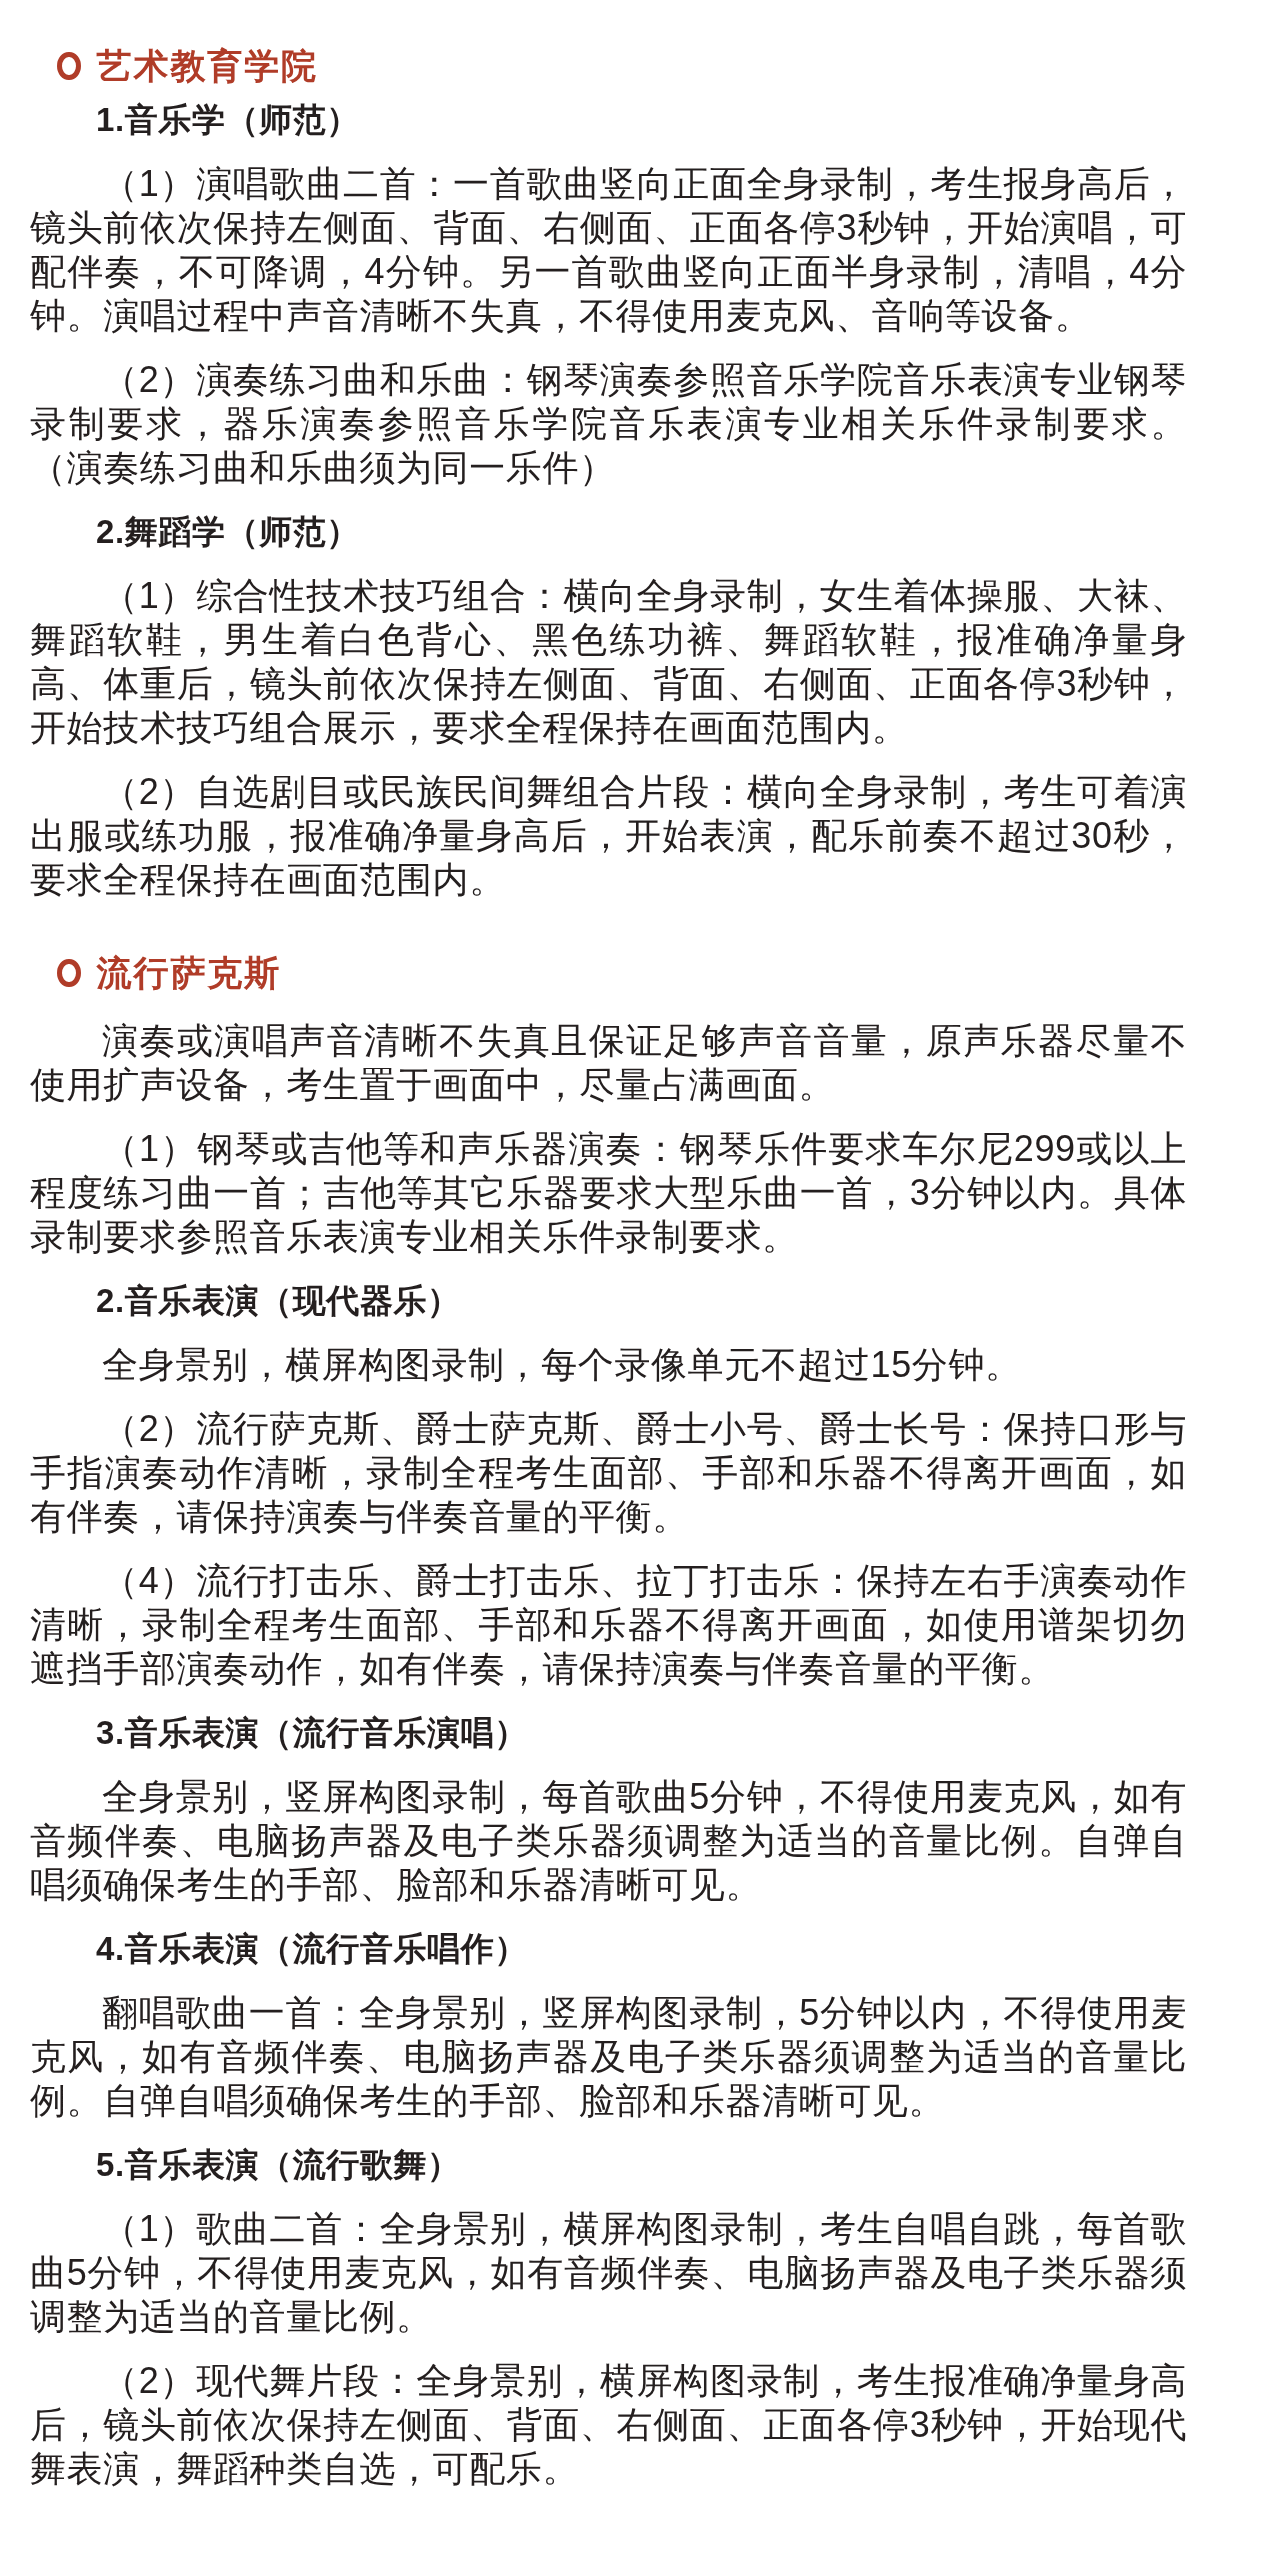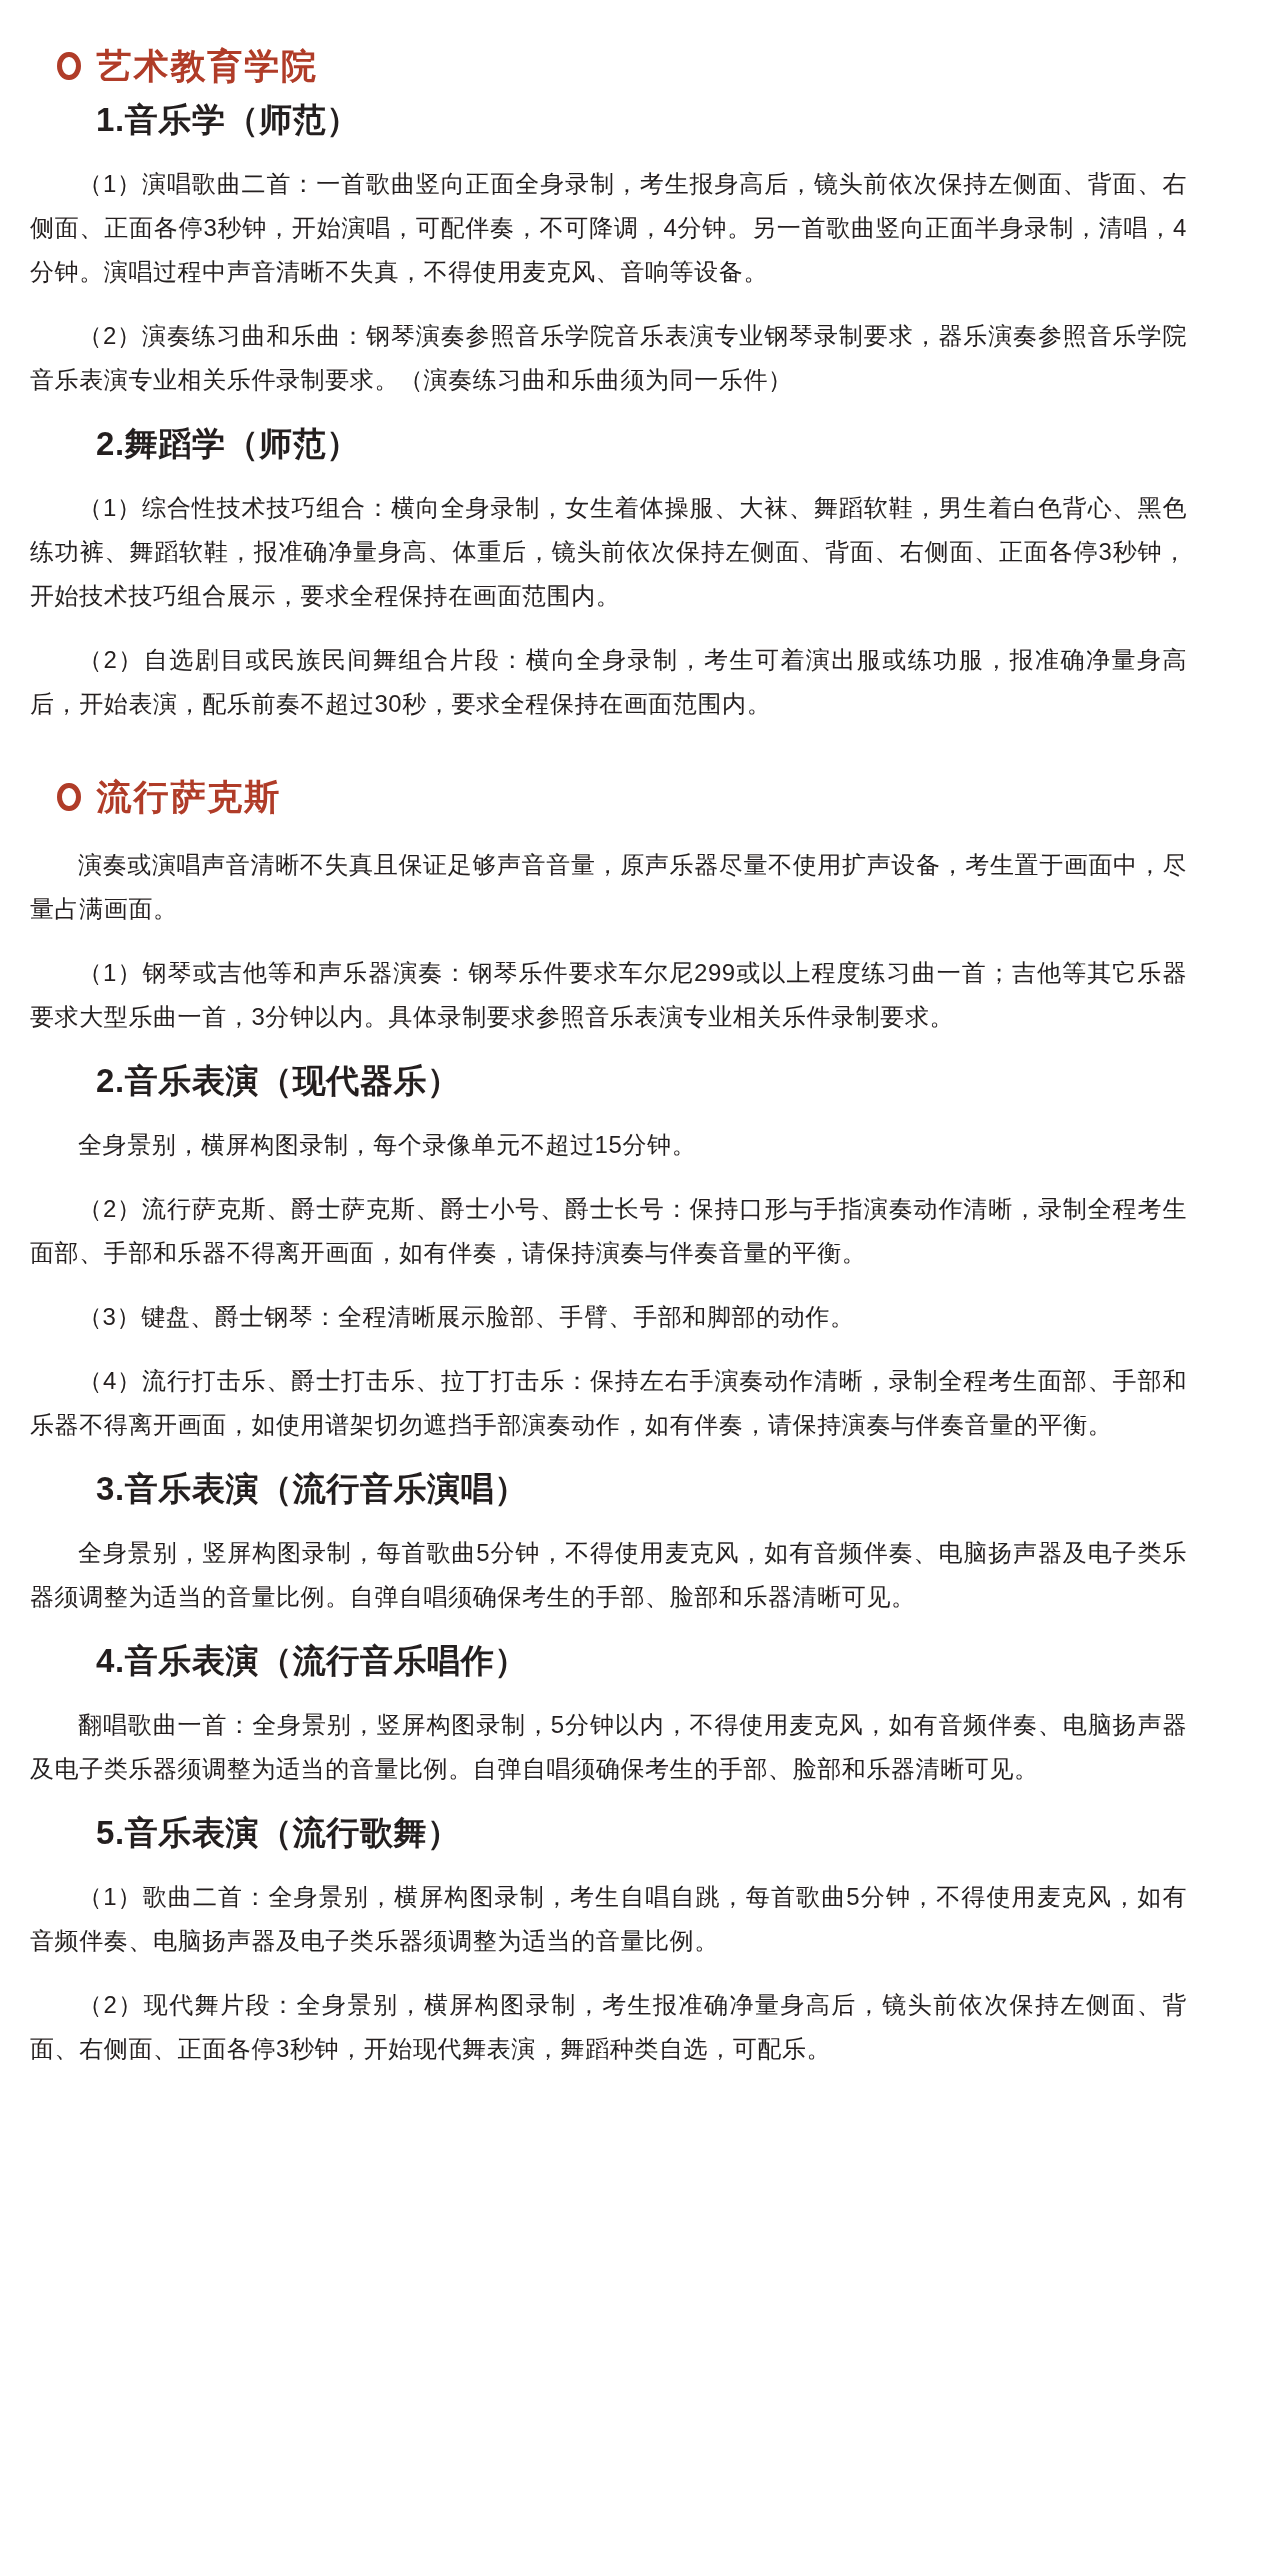--- a/index.html
+++ b/index.html
@@ -47,21 +47,21 @@
   .subhead {
     margin: 6.2px 0 3.7px 0;
     font-size: 33px;
     font-weight: 700;
     line-height: 44px;
     text-indent: 2em;
     letter-spacing: 0.6px;
   }
   .para {
     margin: 20px 0;
-    font-size: 24px;
+    font-size: 36px;
     font-weight: 400;
     line-height: 44px;
     text-indent: 2em;
     text-align: justify;
     letter-spacing: 0.6px;
   }
   .section--pop {
     margin-top: 45px;
   }
 </style>
@@ -86,21 +86,20 @@
   <section class="section--pop">
     <div class="section-header">
       <span class="ring-icon"></span>
       <h1 class="section-title">流行萨克斯</h1>
     </div>
     <p class="para">演奏或演唱声音清晰不失真且保证足够声音音量，原声乐器尽量不使用扩声设备，考生置于画面中，尽量占满画面。</p>
     <p class="para">（1）钢琴或吉他等和声乐器演奏：钢琴乐件要求车尔尼299或以上程度练习曲一首；吉他等其它乐器要求大型乐曲一首，3分钟以内。具体录制要求参照音乐表演专业相关乐件录制要求。</p>
     <h2 class="subhead">2.音乐表演（现代器乐）</h2>
     <p class="para">全身景别，横屏构图录制，每个录像单元不超过15分钟。</p>
     <p class="para">（2）流行萨克斯、爵士萨克斯、爵士小号、爵士长号：保持口形与手指演奏动作清晰，录制全程考生面部、手部和乐器不得离开画面，如有伴奏，请保持演奏与伴奏音量的平衡。</p>
-    <p class="para">（3）键盘、爵士钢琴：全程清晰展示脸部、手臂、手部和脚部的动作。</p>
     <p class="para">（4）流行打击乐、爵士打击乐、拉丁打击乐：保持左右手演奏动作清晰，录制全程考生面部、手部和乐器不得离开画面，如使用谱架切勿遮挡手部演奏动作，如有伴奏，请保持演奏与伴奏音量的平衡。</p>
     <h2 class="subhead">3.音乐表演（流行音乐演唱）</h2>
     <p class="para">全身景别，竖屏构图录制，每首歌曲5分钟，不得使用麦克风，如有音频伴奏、电脑扬声器及电子类乐器须调整为适当的音量比例。自弹自唱须确保考生的手部、脸部和乐器清晰可见。</p>
     <h2 class="subhead">4.音乐表演（流行音乐唱作）</h2>
     <p class="para">翻唱歌曲一首：全身景别，竖屏构图录制，5分钟以内，不得使用麦克风，如有音频伴奏、电脑扬声器及电子类乐器须调整为适当的音量比例。自弹自唱须确保考生的手部、脸部和乐器清晰可见。</p>
     <h2 class="subhead">5.音乐表演（流行歌舞）</h2>
     <p class="para">（1）歌曲二首：全身景别，横屏构图录制，考生自唱自跳，每首歌曲5分钟，不得使用麦克风，如有音频伴奏、电脑扬声器及电子类乐器须调整为适当的音量比例。</p>
     <p class="para">（2）现代舞片段：全身景别，横屏构图录制，考生报准确净量身高后，镜头前依次保持左侧面、背面、右侧面、正面各停3秒钟，开始现代舞表演，舞蹈种类自选，可配乐。</p>
   </section>
 

